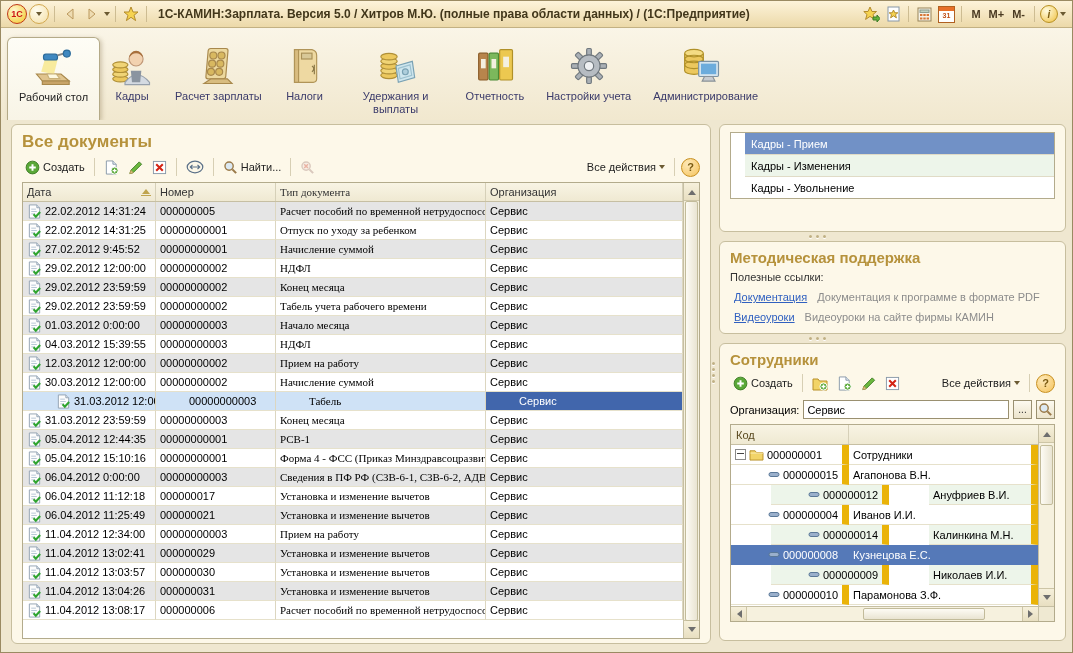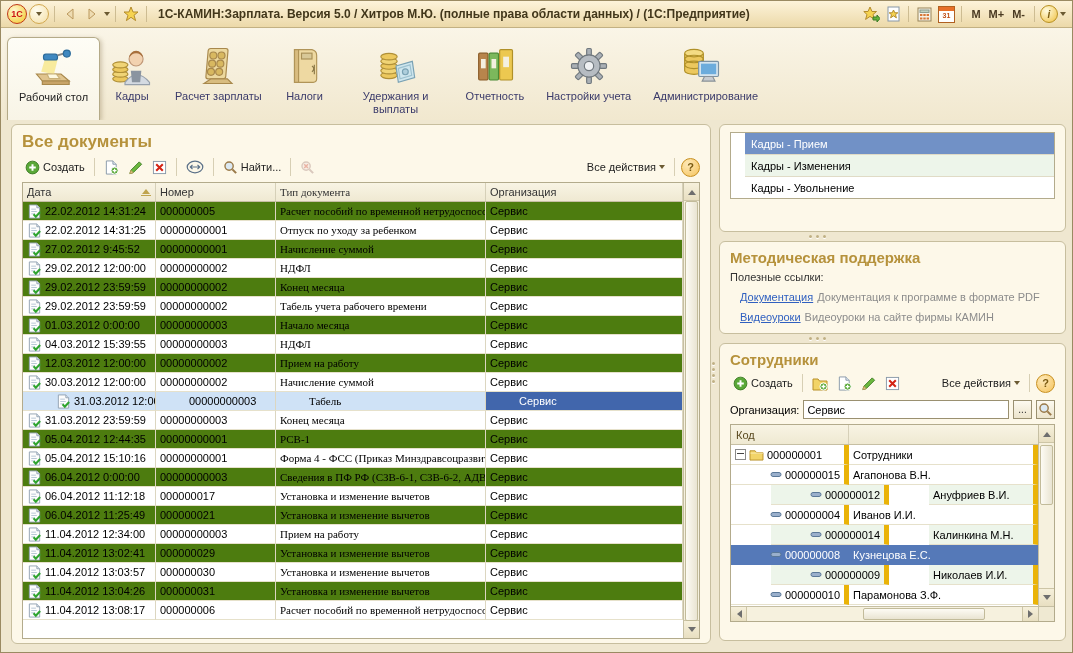--- a/index.html
+++ b/index.html
@@ -59,21 +59,21 @@
   .dhead{display:flex;height:18px;background:linear-gradient(#f8f4e4,#efe9d2);
          border-bottom:1px solid #c6bfa3;font-size:11px;color:#333;flex:0 0 auto;}
   .dh{padding:1px 4px;border-right:1px solid #d6d0b8;box-sizing:border-box;display:flex;align-items:center;cursor:pointer;}
   .c-date{width:133px;flex:0 0 auto;}
   .c-num{width:120px;flex:0 0 auto;}
   .c-type{width:210px;flex:0 0 auto;font-family:Liberation Serif, serif;}
   .c-org{flex:1 1 auto;min-width:0;}
   .trow{display:flex;height:19px;flex:0 0 auto;font-size:11px;cursor:pointer;}
   .tcell{padding:0 4px;border-right:1px solid #dcd6c0;border-bottom:1px solid #e6e1cb;
          white-space:nowrap;overflow:hidden;box-sizing:border-box;display:flex;align-items:center;gap:3px;}
-  .trow.mint .tcell{background:#4d7c0f;}
+  .trow.mint .tcell{background:#e5e5e5;}
   .trow.selrow .tcell{background:#cfe2f6;padding-left:33px;}
   .trow.selrow .c-org{background:#4166ac;color:#fff;}
   .docico svg{width:15px;height:15px;flex:0 0 auto;}
   .sortwrap{margin-left:auto;display:flex;flex-direction:column;align-items:center;}
   .sort-tri{width:0;height:0;border-left:4px solid transparent;border-right:4px solid transparent;
             border-bottom:5px solid #bfa44e;}
   .sort-bar{width:10px;height:1px;background:#bfa44e;margin-top:1px;}
   
   .vscroll{width:15px;flex:0 0 auto;border-left:1px solid #c6bfa3;background:#f6f1de;
            display:flex;flex-direction:column;position:relative;}
@@ -92,38 +92,38 @@
   .grip-dot{width:3px;height:3px;border-radius:50%;background:#c0b084;box-shadow:0 1px 0 #fff;}
   .hsplit{height:9px;position:relative;}
   .hsplit .hgrip{position:absolute;left:26%;top:3px;display:flex;gap:4px;cursor:row-resize;}
   .favlist{border:1px solid #b3ab8c;background:#fff;margin-top:3px;padding-left:14px;}
   .favitem{height:21px;display:flex;align-items:center;padding:0 6px;font-size:11px;
            border-bottom:1px solid #e0dbc6;cursor:pointer;}
   .favitem:last-child{border-bottom:none;}
   .favitem.favsel{background:#7191c6;color:#fff;}
   .favitem.mint{background:#edf5ea;}
   .supsub{font-size:11px;color:#333;margin:3px 0 2px;}
-  .suprow{display:flex;gap:4px;font-size:11px;margin:8px 10px;align-items:baseline;}
+  .suprow{display:flex;gap:10px;font-size:11px;margin:8px 4px;align-items:baseline;}
   .link{color:#3060c0;text-decoration:underline;cursor:pointer;white-space:nowrap;}
   .gray{color:#8c8c8c;white-space:nowrap;overflow:hidden;}
   
   .orgrow{display:flex;align-items:center;gap:4px;font-size:11px;margin:4px 0 5px;}
   .orgfield{flex:1;height:17px;border:1px solid #9a9070;background:#fff;font-size:11px;
             padding:0 3px;font-family:inherit;box-sizing:content-box;}
   .sq-btn{width:19px;height:19px;border:1px solid #9a9070;background:linear-gradient(#fdfaf0,#ece4cc);
           font-size:10px;color:#333;display:flex;align-items:center;justify-content:center;cursor:pointer;box-sizing:border-box;}
   .etable{border:1px solid #b3ab8c;background:#fff;display:flex;height:196px;}
   .emain{flex:1;display:flex;flex-direction:column;overflow:hidden;min-width:0;}
   .ehead{display:flex;height:19px;background:linear-gradient(#f8f4e4,#efe9d2);
          border-bottom:1px solid #c6bfa3;font-size:11px;color:#5a4a20;flex:0 0 auto;}
   .eh{padding:1px 5px;border-right:1px solid #d6d0b8;display:flex;align-items:center;box-sizing:border-box;}
   .e-code{width:118px;flex:0 0 auto;}
   .e-name{flex:1 1 auto;min-width:0;}
   .erow{display:flex;height:20px;font-size:11px;flex:0 0 auto;cursor:pointer;}
-  .ecell{border-right:5px solid #eab308;border-bottom:1px solid #e6e1cb;display:flex;align-items:center;
+  .ecell{border-right:7px solid #eab308;border-bottom:1px solid #e6e1cb;display:flex;align-items:center;
          gap:3px;padding:0 4px;box-sizing:border-box;white-space:nowrap;overflow:hidden;}
   .erow.mint .ecell{background:#edf5ea;margin-left:40px;}
   .erow.esel .ecell{background:#5579b8;color:#fff;border-color:#5579b8;}
   .ecode-inner{margin-left:auto;display:flex;align-items:center;gap:3px;}
   .expand-box{width:9px;height:9px;border:1px solid #8a8a8a;background:#fff;position:relative;flex:0 0 auto;}
   .expand-box i{position:absolute;left:1px;right:1px;top:3px;height:1px;background:#444;display:block;}
   .hscroll{height:14px;border-top:1px solid #c6bfa3;background:#f6f1de;display:flex;margin-top:auto;flex:0 0 auto;}
   .hbtn{width:15px;background:linear-gradient(#f6f0db,#e8dfc1);display:flex;align-items:center;justify-content:center;cursor:pointer;}
   .hbtn.left{border-right:1px solid #cdc5a6;}
   .hbtn.right{border-left:1px solid #cdc5a6;margin-left:auto;}

